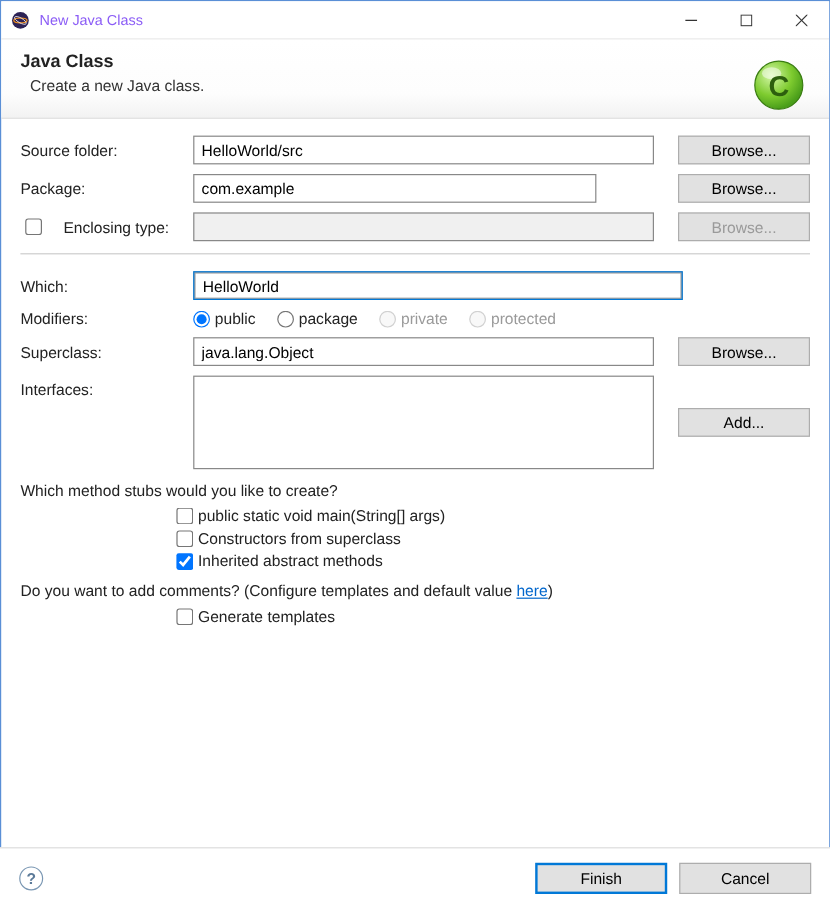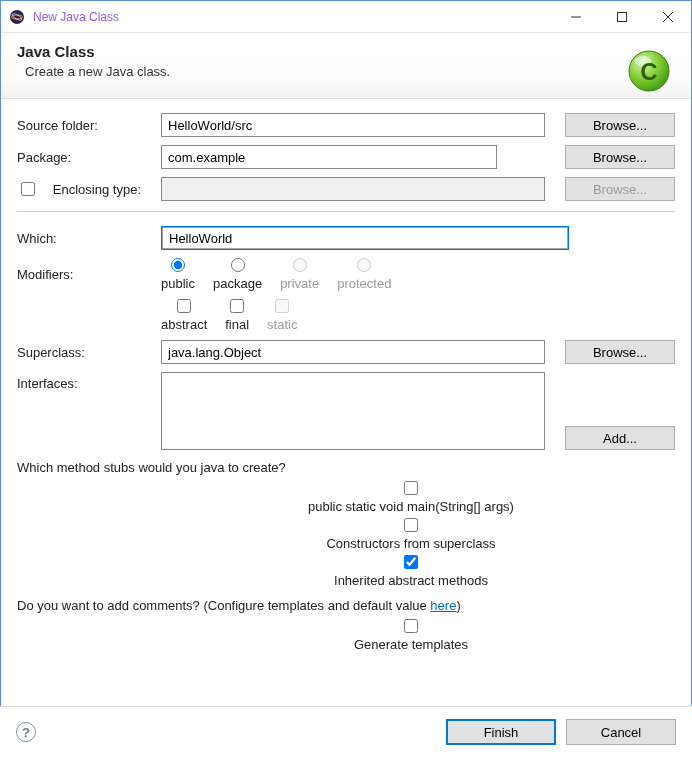--- a/index.html
+++ b/index.html
@@ -88,21 +88,20 @@
 
   .radio-row, .check-row {
     display: flex;
     align-items: center;
     gap: 18px;
     flex: 1;
   }
   .radio-item, .check-item {
     display: flex; align-items: center; gap: 4px;
     font-size: 13px;
-    flex-direction: column;
   }
   .radio-item input, .check-item input { margin: 0; }
   .disabled-text { color: #9a9a9a; }
 
   .listbox {
     flex: 1;
     height: 78px;
     border: 1px solid #888;
     background: #fff;
   }
@@ -254,53 +253,36 @@
         <input type="radio" name="vis" disabled="" style="">
           <span>private</span>
       </label>
       <label class="radio-item disabled-text">
         <input type="radio" name="vis" disabled="" style="">
           <span>protected</span>
       </label>
     </div>
   </div>
 
-  <div class="row">
-    <span class="label"></span>
-    <div class="check-row">
-      <label class="check-item">
-        <input type="checkbox" style="">
-          <span>abstract</span>
-      </label>
-      <label class="check-item">
-        <input type="checkbox" style="">
-          <span>final</span>
-      </label>
-      <label class="check-item disabled-text">
-        <input type="checkbox" disabled="" style="">
-          <span>static</span>
-      </label>
-    </div>
-  </div>
 
   <div class="row">
     <span class="label">Superclass:</span>
     <input class="text-input" value="java.lang.Object" style="">
     <button class="btn">Browse...</button>
   </div>
 
-  <div class="row" style="align-items:flex-end">
+  <div class="row" style="align-items:center">
     <span class="label top-align">Interfaces:</span>
     <div class="listbox"></div>
     <div class="side-btns">
       <button class="btn">Add...</button>
     </div>
   </div>
 
-  <p class="question">Which method stubs would you java to create?</p>
+  <p class="question">Which method stubs would you like to create?</p>
   <div class="indent-checks">
     <label class="check-item">
       <input type="checkbox" style="">
         <span>public static void main(String[] args)</span>
     </label>
     <label class="check-item">
       <input type="checkbox" style="">
         <span>Constructors from superclass</span>
     </label>
     <label class="check-item">

